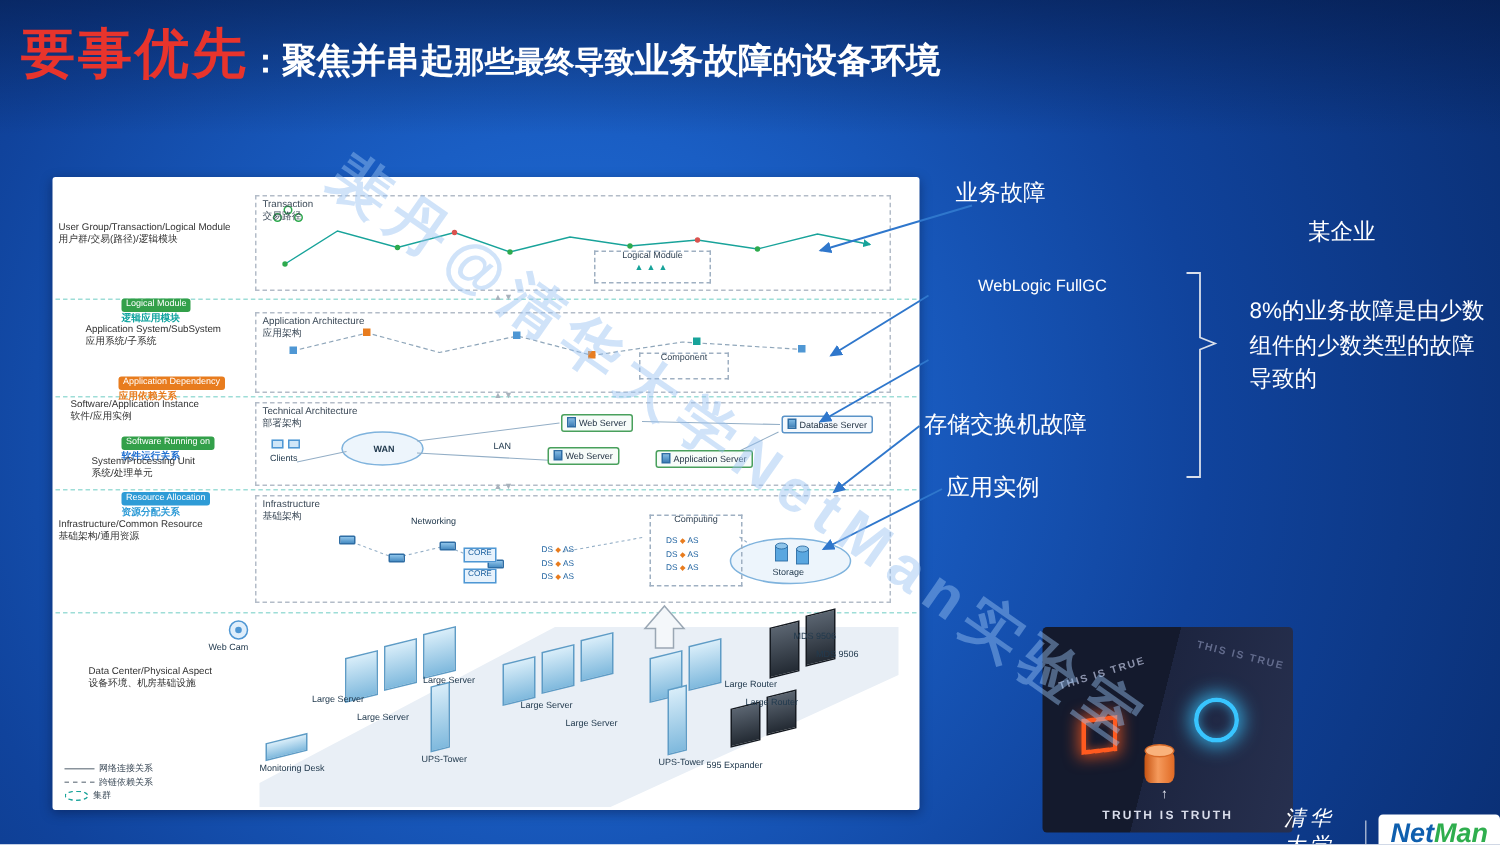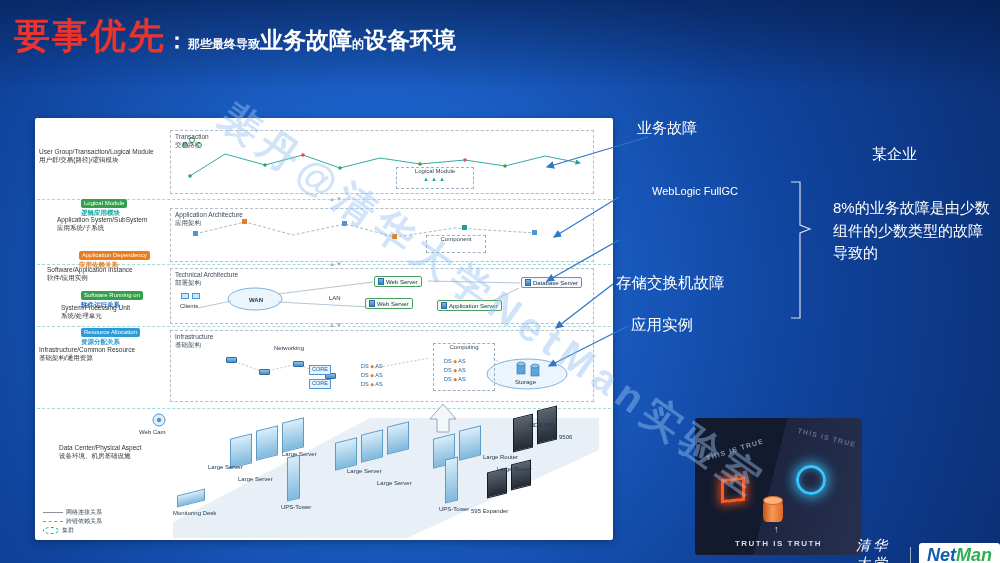--- a/index.html
+++ b/index.html
@@ -8,21 +8,21 @@
   .slide{position:relative;width:1000px;height:563px;overflow:hidden;
     background:radial-gradient(circle at 38% 52%, #2273dd 0%, #1a5ec4 30%, #10439c 62%, #0a2f74 100%)}
   .a{position:absolute}
   .top-band{position:absolute;left:0;top:0;right:0;height:90px;
     background:linear-gradient(180deg,rgba(4,22,64,.55),rgba(4,22,64,0));z-index:0}
   
   .title-row{display:flex;align-items:baseline;font-weight:bold;color:#fff;z-index:5}
   .t-em{font-size:36px;color:#e8342c;letter-spacing:2px}
   .t-colon{font-size:22px}
   .t-big{font-size:23px}
-  .t-small{font-size:12px}
+  .t-small{font-size:20px}
   
   .panel{position:absolute;left:35px;top:118px;width:578px;height:422px;background:#fff;
     border-radius:2px;box-shadow:0 2px 8px rgba(0,0,20,.35);overflow:hidden;z-index:1}
   .hline{position:absolute;left:2px;right:2px;border-top:1px dashed #4fc2b8;opacity:.55}
   .lyr .en,.lyr .cn{font-size:6.5px;color:#333;line-height:1.2}
   .badge{display:inline-block;font-size:6px;color:#fff;padding:1px 3px;border-radius:2px;line-height:1.1;white-space:nowrap}
   .badge.g{background:#33a04a}.badge.o{background:#e87c1e}.badge.bl{background:#2e9bd6}
   .cn2{font-size:6.5px;font-weight:bold;line-height:1.3}
   .cn-teal{color:#12a5a0}.cn-orange{color:#e87c1e}.cn-blue{color:#1f6fd0}.cn-lblue{color:#2e9bd6}
   .sec{position:absolute;border:1px dashed #b3bcc8;background:transparent;z-index:2}
@@ -83,20 +83,21 @@
 </style>
 </head>
 <body>
 
 <div class="slide">
   <div class="top-band"></div>
 
   <div class="a title-row" style="left:14px;top:12px">
     <span class="t-em">要事优先</span>
     <span class="t-colon">：</span>
+    <span class="t-big">聚焦并串起</span>
     <span class="t-small">那些最终导致</span>
     <span class="t-big">业务故障</span>
     <span class="t-small">的</span>
     <span class="t-big">设备环境</span>
   </div>
 
   <div class="panel">
 
     <svg class="a" style="left:0;top:0;z-index:1" width="578" height="422">
       <defs>

